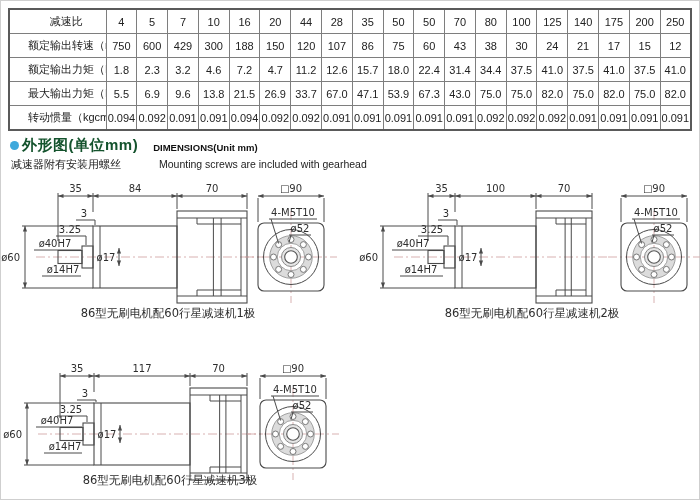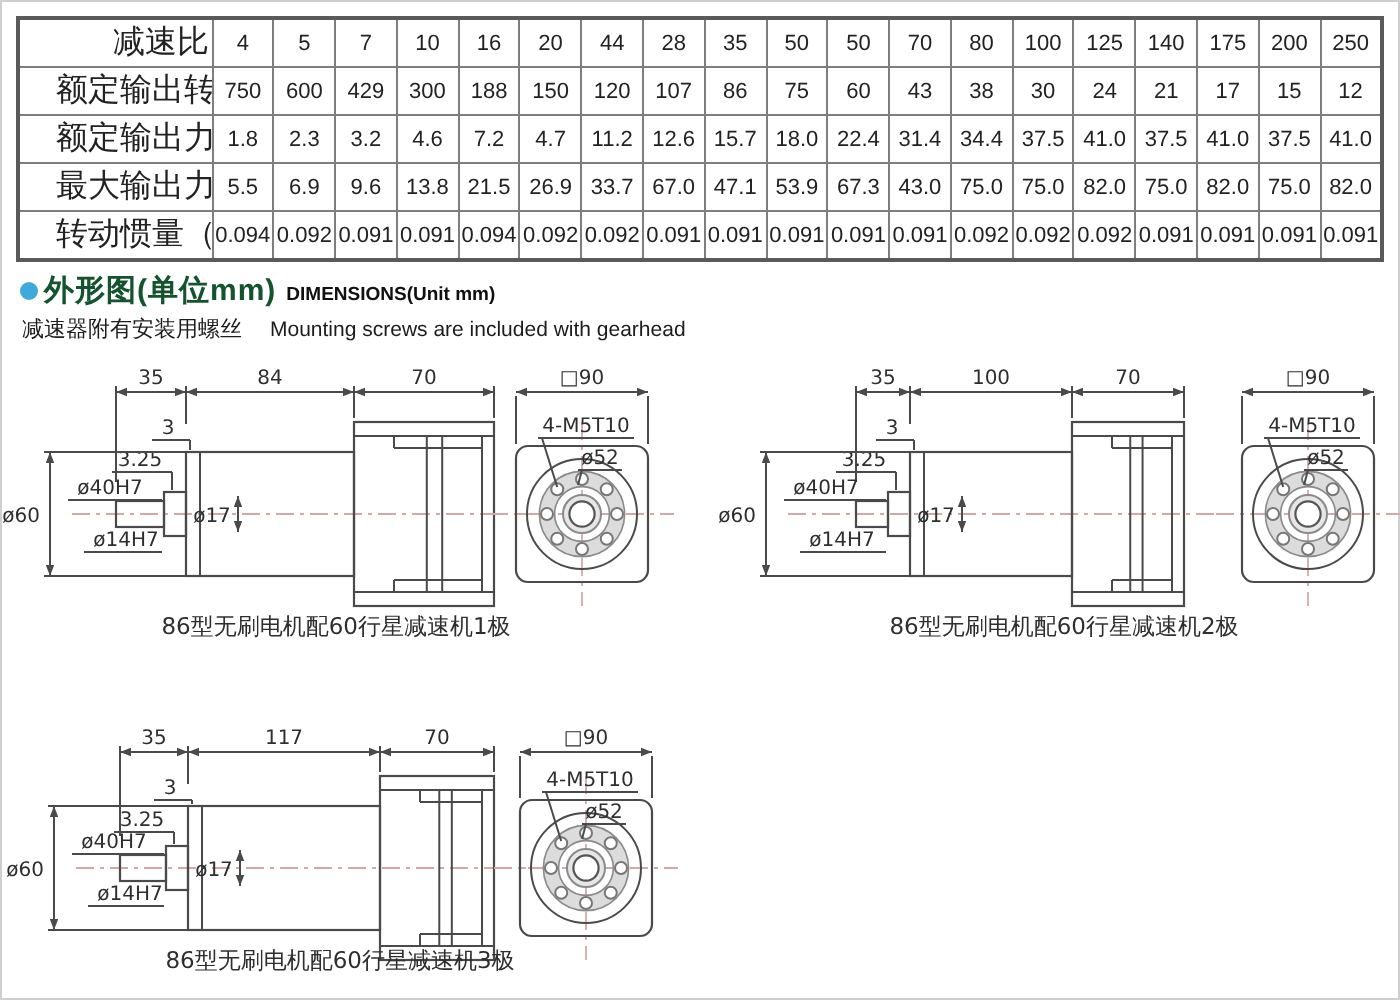--- a/index.html
+++ b/index.html
@@ -9,27 +9,27 @@
   }
   .page-border{position:absolute;left:0;top:0;right:0;bottom:0;border:1px solid #cfcfcf;pointer-events:none;}
   table.spec{
     position:absolute;left:8px;top:8px;width:684px;
     border-collapse:collapse;border:2px solid #5a5a5a;table-layout:fixed;
   }
   table.spec td{
     border:1px solid #7e7e7e;font-size:11px;color:#222;text-align:center;
     height:23px;padding:0 1px;white-space:nowrap;overflow:hidden;
   }
-  table.spec td.rowlabel{text-align:right;padding-left:18px;font-size:16px;}
+  table.spec td.rowlabel{text-align:center;padding-left:18px;font-size:11px;}
   col.labelcol{width:97px;}
   .heading{position:absolute;left:10px;top:136px;display:flex;align-items:center;}
   .bullet{width:9px;height:9px;border-radius:50%;display:inline-block;margin-right:3px;background:#3fa9dc;}
   .title-cn{font-weight:bold;font-size:15px;color:#14532d;letter-spacing:0.5px;}
-  .title-en{font-weight:bold;font-size:9.5px;color:#101010;margin-left:5px;padding-top:3px;}
-  .subheading{position:absolute;left:11px;top:157px;display:flex;align-items:baseline;}
+  .title-en{font-weight:bold;font-size:9.5px;color:#101010;margin-left:15px;padding-top:3px;}
+  .subheading{position:absolute;left:11px;top:157px;display:flex;align-items:baseline;gap:24px;}
   .sub-cn{font-size:11px;color:#1c1c1c;}
   .sub-en{font-size:10.5px;color:#1c1c1c;margin-left:14px;}
   svg#drawings-svg{position:absolute;left:0;top:178px;}
   svg text{font-family:"DejaVu Sans","Liberation Sans",sans-serif;}
 </style>
 </head>
 <body>
 
 <div class="page-border"></div>
 

